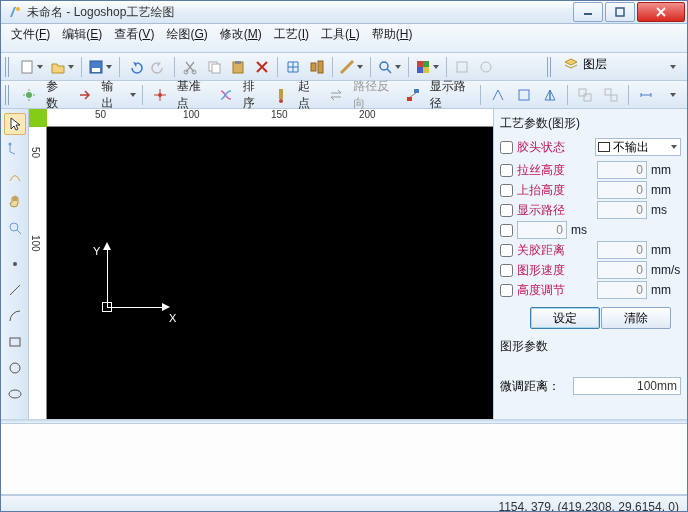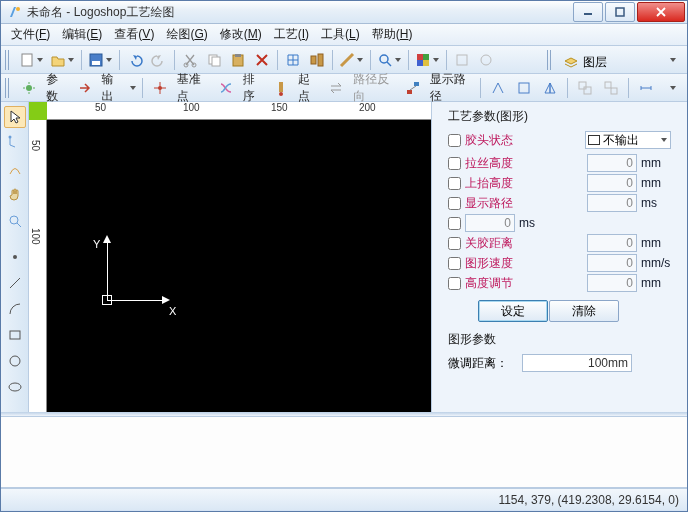--- a/index.html
+++ b/index.html
@@ -3,21 +3,21 @@
 <meta charset="utf-8">
 <style>
 *{box-sizing:border-box;margin:0;padding:0;font-family:"Microsoft YaHei","SimSun",Arial,sans-serif;font-size:12px;user-select:none}
 body{background:#d4e3f5;width:688px;height:512px;overflow:hidden;border:1px solid #5a7ba8}
 .titlebar{height:23px;background:linear-gradient(#fdfefe,#e8f0f8 40%,#d9e7f5);display:flex;align-items:center;padding:0 2px;border-bottom:1px solid #a8bdd6}
 .titlebar .icon{width:16px;height:16px;margin:0 4px}
 .titlebar .title{flex:1;color:#333}
 .winbtns{display:flex;gap:0}
 .winbtn{width:30px;height:20px;border:1px solid #8ba6c8;background:linear-gradient(#f8fbfe,#dde9f6);display:flex;align-items:center;justify-content:center;margin-left:2px;border-radius:2px}
 .winbtn.close{width:48px;background:linear-gradient(#f08f8b,#d9281f);border-color:#a82018;color:#fff}
-.menubar{height:22px;background:linear-gradient(#f7fafd,#e5eef8);display:flex;align-items:flex-start;padding:0 4px;border-bottom:1px solid #b9cce2}
+.menubar{height:29px;background:linear-gradient(#f7fafd,#e5eef8);display:flex;align-items:flex-start;padding:0 4px;border-bottom:1px solid #b9cce2}
 .menuitem{padding:2px 6px;color:#1a1a1a}
 .menuitem u{text-decoration:underline}
 .toolbar{height:28px;background:linear-gradient(#f2f7fc,#dbe8f5);display:flex;align-items:center;padding:0 4px;border-bottom:1px solid #b9cce2;gap:2px}
 .tbbtn{min-width:22px;height:22px;display:flex;align-items:center;justify-content:center;border-radius:2px;padding:0 2px}
 .tbsep{width:1px;height:20px;background:#a8bdd6;margin:0 2px}
 .tbgrip{width:6px;height:20px;background:repeating-linear-gradient(90deg,#8ba6c8 0 1px,transparent 1px 3px);margin-right:4px}
 .dd{display:flex;align-items:center}
 .dd .caret{width:8px;height:8px;margin-left:1px}
 .toolbar2{height:28px;background:linear-gradient(#f2f7fc,#dbe8f5);display:flex;align-items:center;padding:0 4px;border-bottom:1px solid #b9cce2;gap:4px}
 .tbtext{color:#2a2a2a;padding:0 2px}
@@ -30,38 +30,38 @@
 .ruler-h .tick{position:absolute;top:0;font-size:10px;color:#333}
 .rulerrow{display:flex;flex:1}
 .ruler-v{width:18px;background:#fff;border-right:1px solid #888;position:relative;overflow:hidden}
 .ruler-v .tick{position:absolute;left:1px;font-size:10px;color:#333;writing-mode:vertical-rl}
 .canvas{flex:1;background:#000;position:relative;overflow:hidden}
 .origin{position:absolute;left:60px;top:180px}
 .origin .sq{width:10px;height:10px;border:1px solid #fff;position:absolute;left:-5px;top:-5px}
 .origin .ax{position:absolute;background:#fff}
 .origin .lblx{position:absolute;color:#fff;font-size:11px}
 .origin .lbly{position:absolute;color:#fff;font-size:11px}
-.rightpanel{width:256px;background:#eef4fb;border-left:1px solid #b9cce2;padding:6px 16px;display:flex;flex-direction:column;gap:3px}
+.rightpanel{width:194px;background:#eef4fb;border-left:1px solid #b9cce2;padding:6px 6px;display:flex;flex-direction:column;gap:3px}
 .grouptitle{color:#1a1a1a;margin-bottom:2px}
 .prow{display:flex;align-items:center;gap:4px;height:20px}
 .prow input[type=checkbox]{width:13px;height:13px}
 .prow .plabel{flex:1;color:#be185d}
 .prow .pval{width:50px;height:18px;border:1px solid #a8bdd6;background:#f6f9fc;color:#888;text-align:right;padding:0 3px;line-height:16px}
 .prow .punit{width:30px;color:#0f172a}
 .sel-out{display:flex;align-items:center;border:1px solid #a8bdd6;background:#fff;height:18px;padding:0 2px;gap:3px}
 .sel-out .sw{width:12px;height:10px;border:1px solid #333;background:#fff}
 .note{color:#333;margin-top:2px}
 .btnrow{display:flex;gap:1px;margin:4px 0 6px 30px}
 .pbtn{width:70px;height:22px;border:1px solid #8ba6c8;background:linear-gradient(#fdfefe,#dfeaf6);border-radius:2px;display:flex;align-items:center;justify-content:center}
 .pbtn.primary{border-color:#3c7fb1;box-shadow:0 0 0 1px #a8d8f0 inset}
 .lowpanel{height:72px;background:#fdfdfd;border-top:1px solid #b9cce2;border-bottom:1px solid #b9cce2}
 .sep3d{height:4px;background:linear-gradient(#bcd0e6,#eef4fb)}
 .statusbar{height:22px;background:linear-gradient(#f2f7fc,#dbe8f5);display:flex;align-items:center;justify-content:flex-end;padding:0 8px;color:#333;border-top:1px solid #b9cce2}
 svg{display:block}
-.layerbtn{display:flex;align-items:flex-end;gap:4px;padding:0 4px}
+.layerbtn{display:flex;align-items:flex-start;gap:4px;padding:0 4px}
 </style>
 </head>
 <body>
 
 <div class="titlebar">
   <span class="icon">
     <svg width="16" height="16">
         <path d="M3 13 L7 3 L9 3 L5 13 Z" fill="#5aa0e0"></path>
         <circle cx="11" cy="5" r="2" fill="#f0b030"></circle>
       </svg>
@@ -480,21 +480,21 @@
       </div>
     <div class="btnrow">
       <div class="pbtn primary">
           <span>设定</span>
         </div>
       <div class="pbtn">
           <span>清除</span>
         </div>
     </div>
     <div class="grouptitle">图形参数</div>
-    <div class="prow" style="margin-top:0">
+    <div class="prow" style="margin-top:16px">
       <span style="width:70px">微调距离：</span>
       <span class="pval" style="width:110px;color:#333;background:#fff">100mm</span>
     </div>
   </div>
 </div>
 
 <div class="sep3d"></div>
 <div class="lowpanel"></div>
 
 <div class="statusbar">

